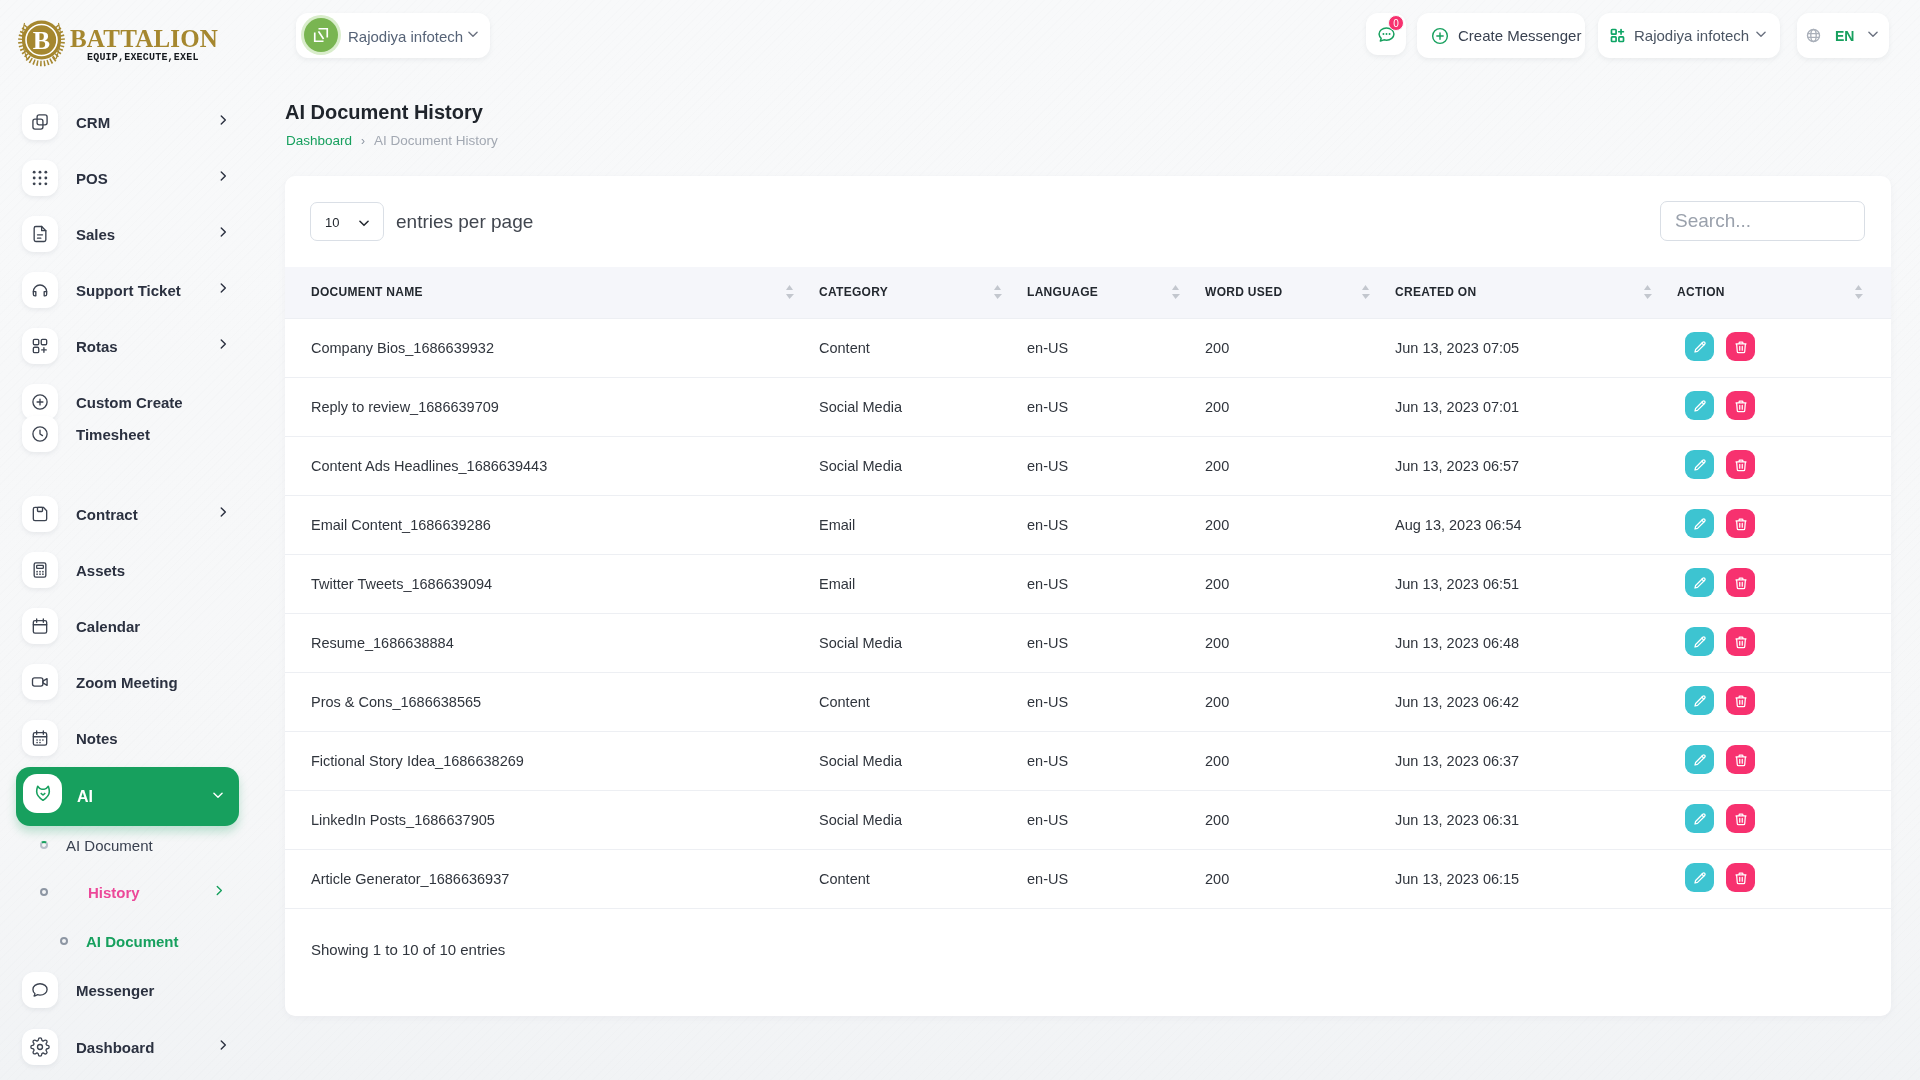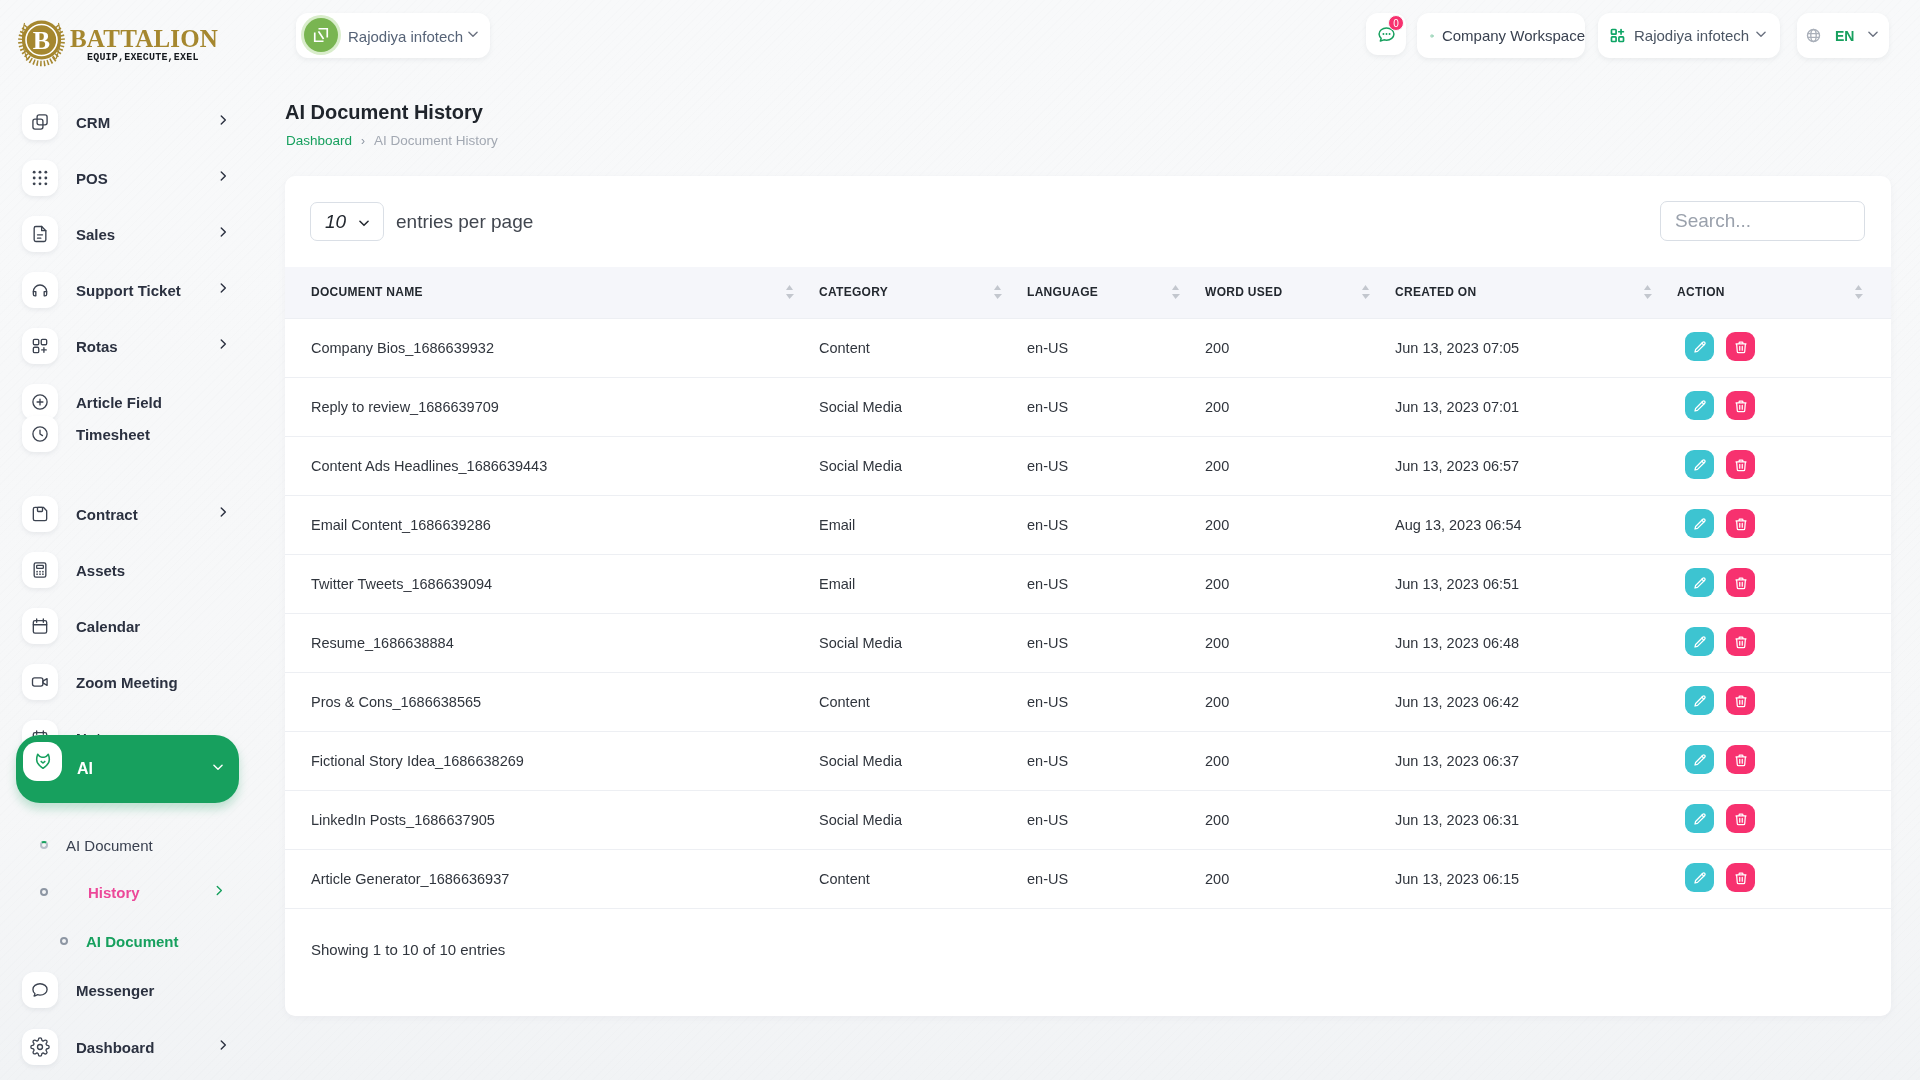--- a/index.html
+++ b/index.html
@@ -14,35 +14,35 @@
 }
 
 #logo { position:absolute; left:0; top:0; width:260px; height:90px; }
 
 .mi { position:absolute; left:22px; width:218px; height:36px; }
 .mi .ibox { position:absolute; left:0; top:0; width:36px; height:36px; background:#fff; border-radius:12px; box-shadow:0 2px 4px rgba(160,165,180,0.18); display:flex; align-items:center; justify-content:center; }
 .mi .lbl { position:absolute; left:54px; top:50%; transform:translateY(-50%); font-size:15px; font-weight:700; color:#2b3140; }
 .mi .chev { position:absolute; right:10px; top:50%; transform:translateY(-50%); }
 svg.chv { width:14px; height:14px; }
 
-#aipill { position:absolute; left:16px; top:735px; width:223px; height:68px; background:#17a05e; border-radius:24px; box-shadow:0 6px 10px rgba(23,160,94,0.25); }
+#aipill { position:absolute; left:16px; top:767px; width:223px; height:59px; background:#17a05e; border-radius:14px; box-shadow:0 6px 10px rgba(23,160,94,0.25); }
 #aipill .ibox { position:absolute; left:7px; top:7px; width:39px; height:39px; background:#fff; border-radius:14px; display:flex; align-items:center; justify-content:center; }
 #aipill .lbl { position:absolute; left:61px; top:50%; transform:translateY(-50%); font-size:16px; font-weight:700; color:#fff; }
 #aipill .chev { position:absolute; right:14px; top:50%; transform:translateY(-50%); }
 .sub { position:absolute; font-size:15px; }
 .sub .ring { position:absolute; top:50%; transform:translateY(-50%); width:8px; height:8px; border-radius:50%; border:2px solid #8d96a3; }
 .sub .ring.grn { border-color:#b7bec9; border-top-color:#17a05e; }
 
 .pill { position:absolute; top:13px; height:45px; background:#fff; border-radius:12px; box-shadow:0 2px 5px rgba(170,175,185,0.18); display:flex; align-items:center; }
 
 #title { position:absolute; left:285px; top:101px; font-size:20px; font-weight:700; color:#20252c; }
 #crumb { position:absolute; left:286px; top:133px; font-size:13.5px; }
 #card { position:absolute; left:285px; top:176px; width:1606px; height:840px; background:#fff; border-radius:10px; box-shadow:0 2px 6px rgba(180,185,195,0.12); }
 #selbox { position:absolute; left:25px; top:26px; width:74px; height:39px; border:1px solid #dadfe6; border-radius:7px; background:#fff; }
-#selbox .v { position:absolute; left:14px; top:50%; transform:translateY(-50%); font-size:19px; color:#23282f;font-style:italic; }
+#selbox .v { position:absolute; left:14px; top:50%; transform:translateY(-50%); font-size:13px; color:#23282f; }
 #epp { position:absolute; left:111px; top:26px; height:39px; line-height:39px; font-size:19px; color:#41464f; }
 #srch { position:absolute; right:26px; top:25px; width:205px; height:40px; border:1px solid #d9dee5; border-radius:7px; background:#fff; }
 #srch .ph { position:absolute; left:14px; top:50%; transform:translateY(-50%); font-size:19px; color:#9aa1ac; }
 table { position:absolute; left:0; top:91px; width:1606px; border-collapse:collapse; table-layout:fixed; }
 th { background:#f5f6fa; height:51px; text-align:left; font-size:12px; letter-spacing:0.3px; color:#23282f; position:relative; }
 th, td { padding:0 0 0 18px; }
 th:first-child, td:first-child { padding-left:26px; }
 td:last-child { padding-left:26px; }
 td { height:59px; font-size:14.5px; color:#30353d; border-top:1px solid #edeff3; }
 tr:last-child td { border-bottom:1px solid #edeff3; }
@@ -149,21 +149,21 @@
           <path d="M9 5l7 7-7 7"></path>
         </svg></div>
     </div>
     <div class="mi" style="top:384px;">
       <div class="ibox">
         <svg width="20" height="20" viewBox="0 0 24 24" fill="none" stroke="#3c4350" stroke-width="1.6" stroke-linecap="round" stroke-linejoin="round">
           <circle cx="12" cy="12" r="8.5"></circle>
           <path d="M12 8.5v7M8.5 12h7"></path>
         </svg>
       </div>
-      <div class="lbl">Article Field</div>
+      <div class="lbl">Custom Create</div>
     </div>
     <div class="mi" style="top:416px;">
       <div class="ibox">
         <svg width="20" height="20" viewBox="0 0 24 24" fill="none" stroke="#3c4350" stroke-width="1.6" stroke-linecap="round" stroke-linejoin="round">
           <circle cx="12" cy="12" r="8.5"></circle>
           <path d="M12 7.5V12l3 2"></path>
         </svg>
       </div>
       <div class="lbl">Timesheet</div>
     </div>
@@ -285,21 +285,21 @@
         <path d="M12 4.5c4.7 0 8.5 3.1 8.5 7s-3.8 7-8.5 7c-1 0-2-.14-2.9-.4L5 19.5l.9-3.2a6.6 6.6 0 0 1-2.4-4.8c0-3.9 3.8-7 8.5-7z"></path>
         <path d="M8.5 11.5h.01M12 11.5h.01M15.5 11.5h.01" stroke-width="2.2"></path>
       </svg>
   <div style="position:absolute; right:2px; top:2px; width:16px; height:16px; border-radius:50%; background:#f7316f; border:1.5px solid #f9fafb; color:#fff; font-size:10px; display:flex; align-items:center; justify-content:center;">0</div>
 </div>
     <div class="pill" style="left:1417px; width:168px;">
   <svg style="margin-left:13px;" width="20" height="20" viewBox="0 0 24 24" fill="none" stroke="#17a05e" stroke-width="1.7" stroke-linecap="round" stroke-linejoin="round">
         <circle cx="12" cy="12" r="8.8"></circle>
         <path d="M12 8.2v7.6M8.2 12h7.6"></path>
       </svg>
-  <span style="margin-left:8px; font-size:15px; color:#394150; white-space:nowrap;">Company Workspace</span>
+  <span style="margin-left:8px; font-size:15px; color:#394150; white-space:nowrap;">Create Messenger</span>
 </div>
     <div class="pill" style="left:1598px; width:182px;">
   <svg style="margin-left:11px;" width="17" height="17" viewBox="0 0 24 24" fill="none" stroke="#0ea565" stroke-width="2.4" stroke-linecap="round" stroke-linejoin="round">
         <rect x="3.5" y="3.5" width="6.5" height="6.5" rx="1"></rect>
         <path d="M17 3.5v6.5M13.7 6.7h6.6"></path>
         <rect x="3.5" y="14" width="6.5" height="6.5" rx="1"></rect>
         <rect x="14" y="14" width="6.5" height="6.5" rx="1"></rect>
       </svg>
   <span style="margin-left:8px; font-size:15px; color:#4b5563; white-space:nowrap;">Rajodiya infotech</span>
   <span style="position:absolute; right:12px; top:50%; transform:translateY(-50%);"><svg class="chv" viewBox="0 0 24 24" fill="none" stroke="#6b7280" stroke-width="2.4" stroke-linecap="round" stroke-linejoin="round">

